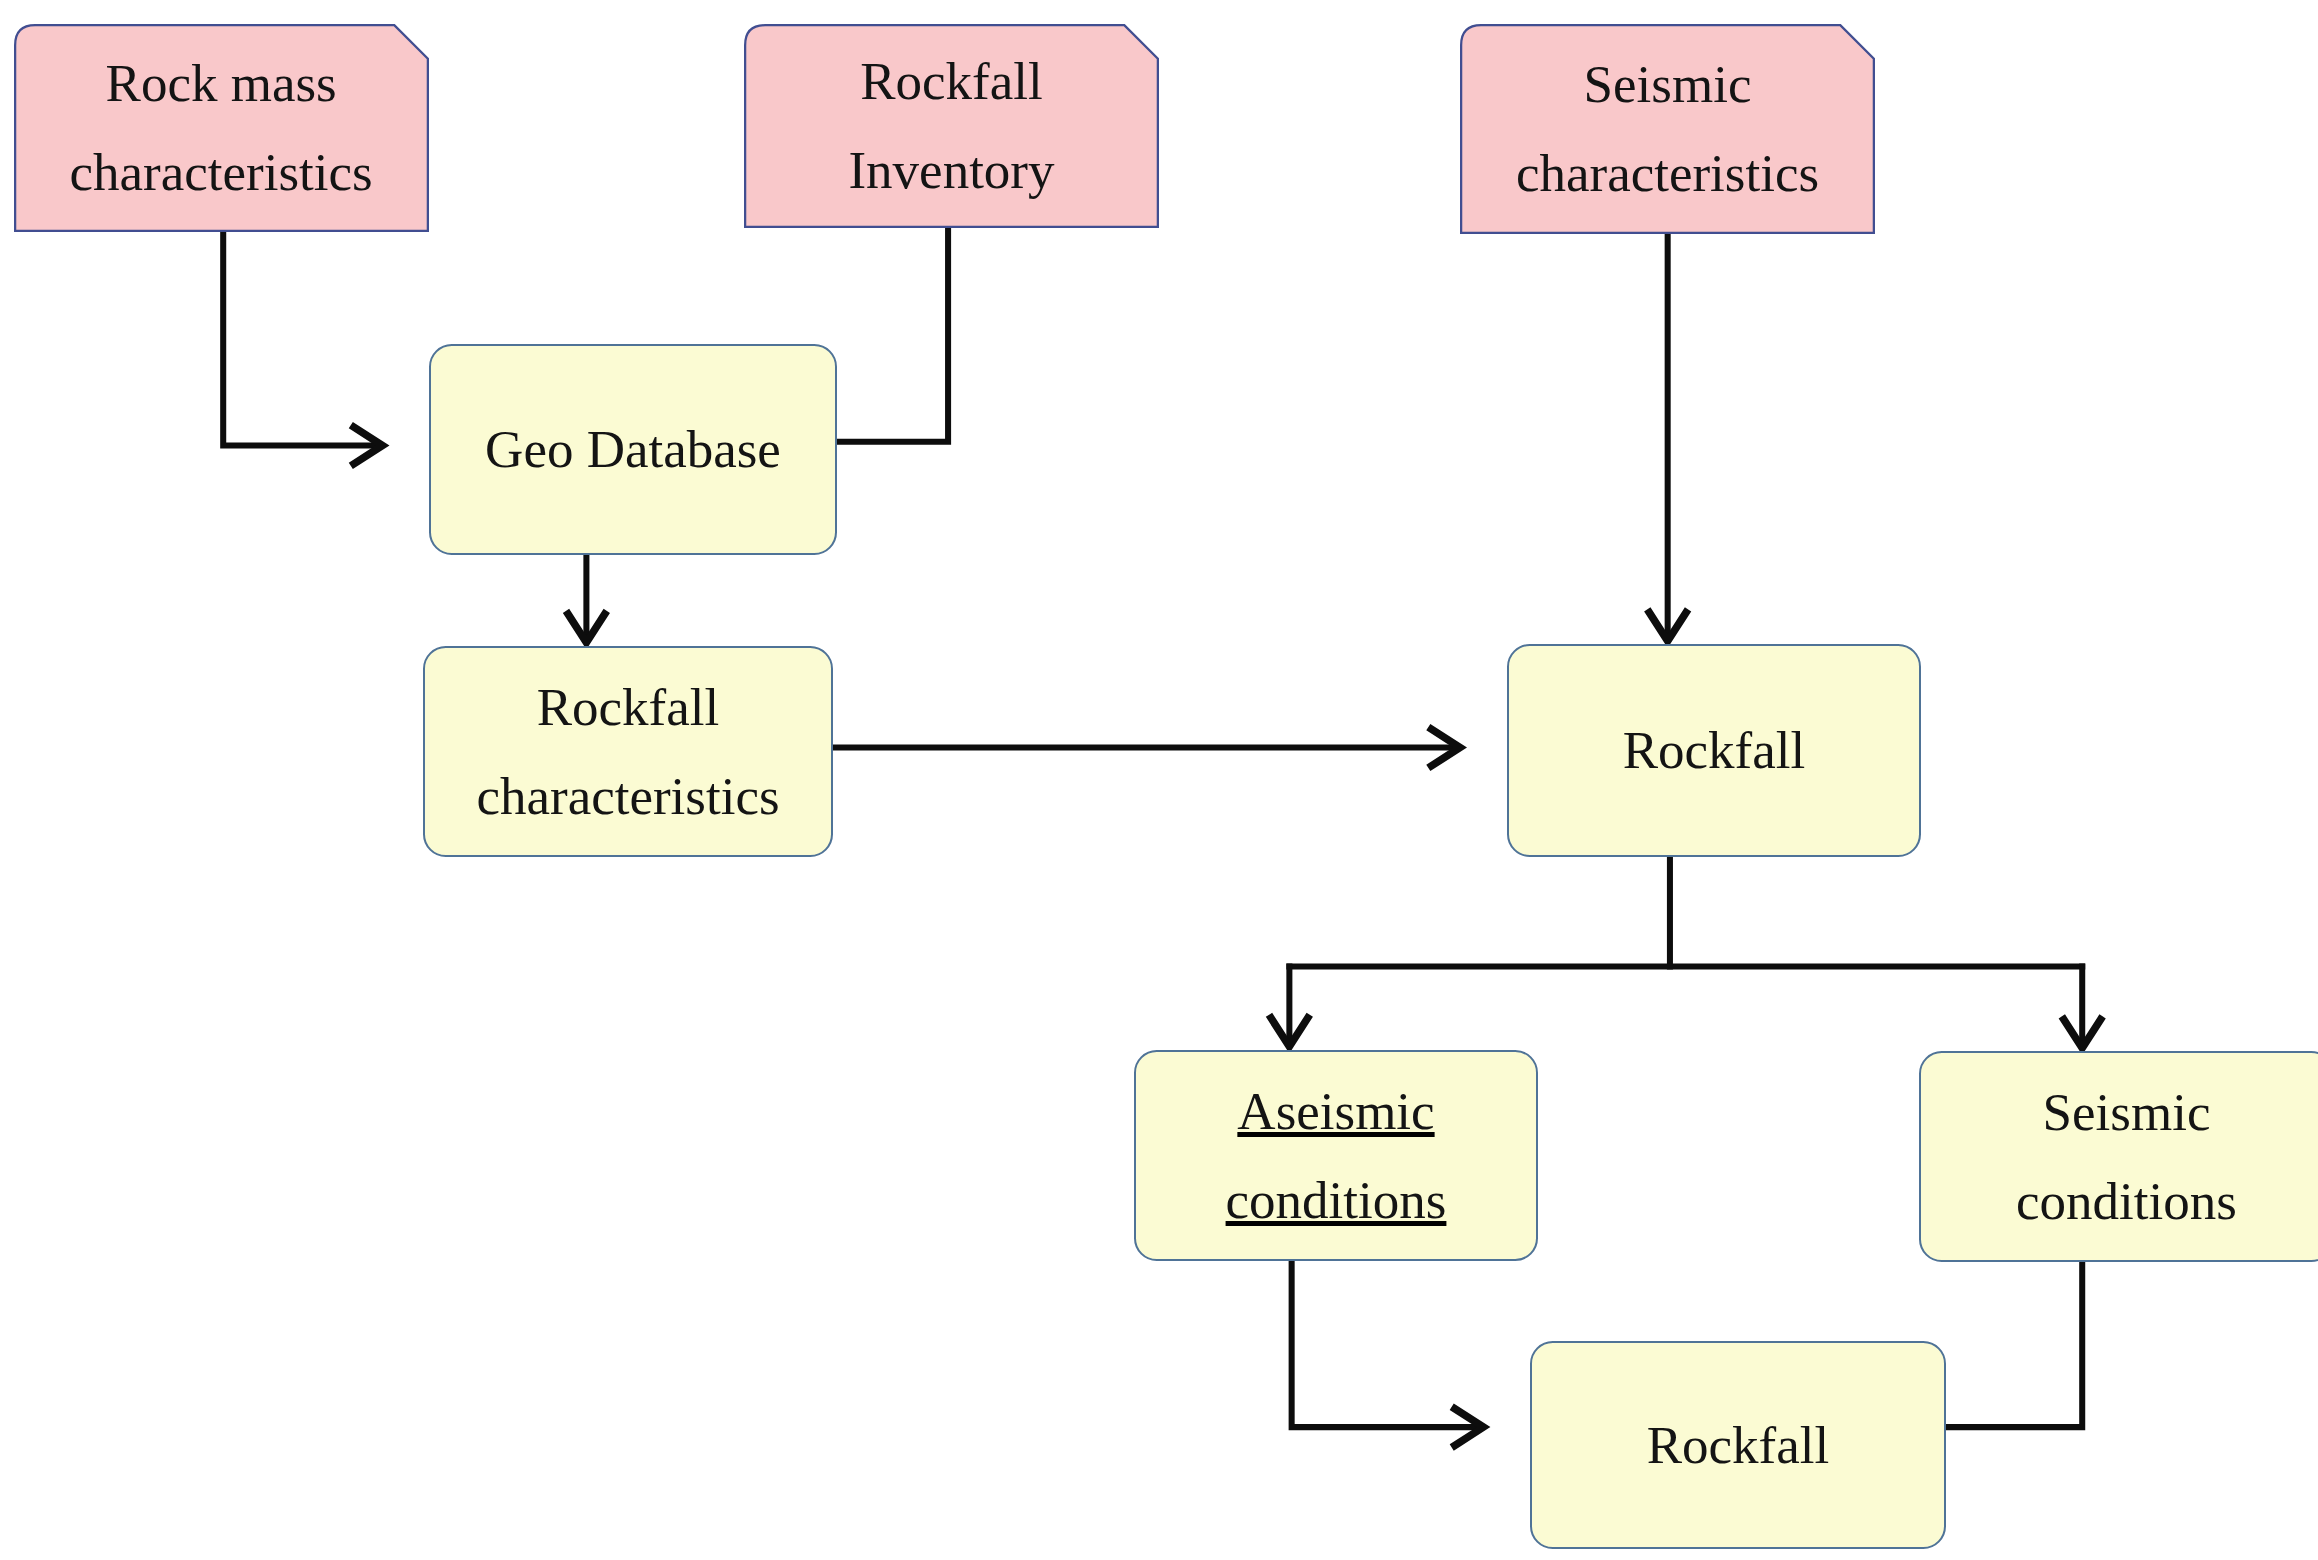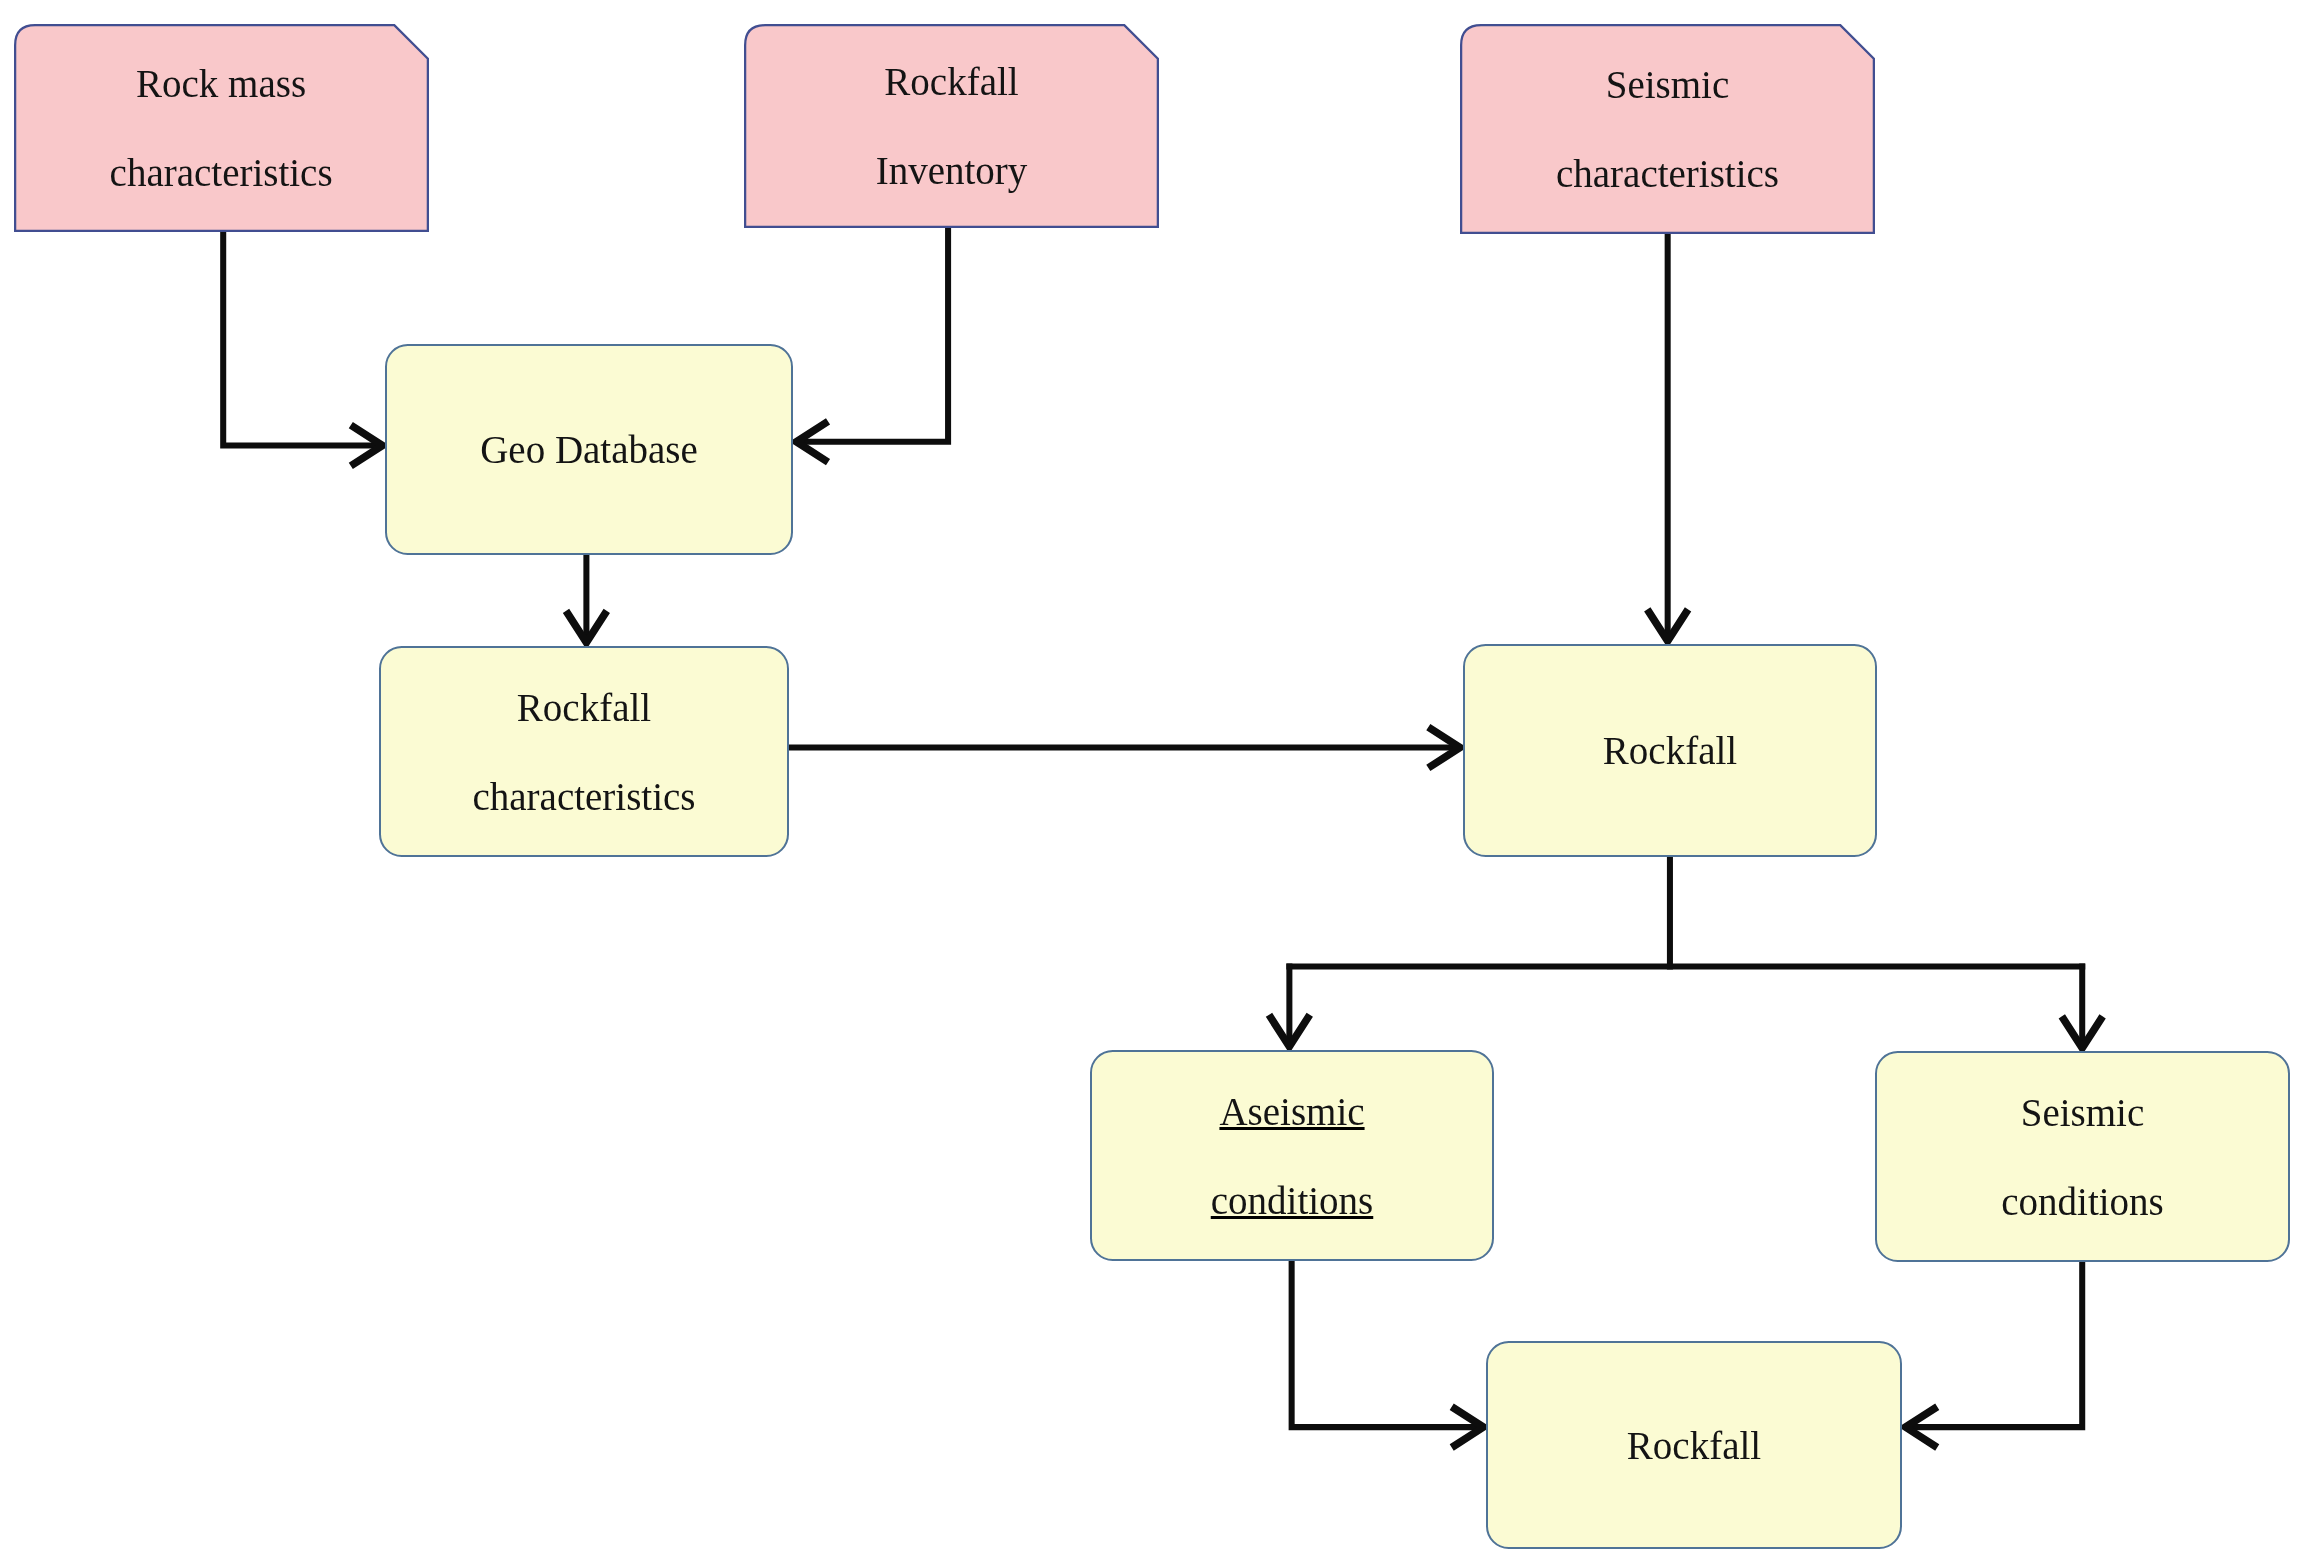--- a/index.html
+++ b/index.html
@@ -18,30 +18,31 @@
     z-index:2;
     display:flex;
     align-items:center;
     justify-content:center;
     text-align:center;
     box-sizing:border-box;
   }
   .node .label{
     position:relative;
     z-index:3;
-    font-size:39px;
+    font-size:53px;
     line-height:89px;
     color:#141414;
     letter-spacing:0px;
     white-space:nowrap;
   }
   .node.rounded{
     border:2.3px solid #4f7397;
     border-radius:22.7px;
     background:#fbfbd3;
+    margin-left:44px;
   }
   .node.card{
     background:transparent;
     border:none;
   }
   .card-shape{
     position:absolute;
     left:0;top:0;width:100%;height:100%;
     z-index:1;
   }

